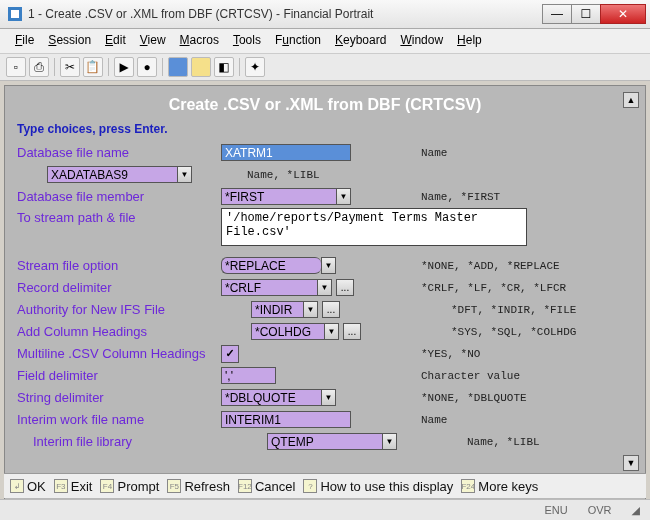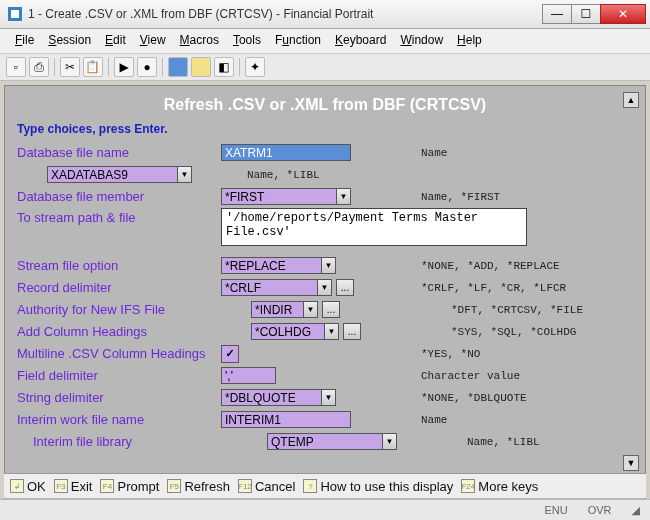--- a/index.html
+++ b/index.html
@@ -82,21 +82,21 @@
   <div class="tsep"></div>
   <div class="tbtn" style="background:#5a8fd8"></div>
   <div class="tbtn" style="background:#f5e08a"></div>
   <div class="tbtn">◧</div>
   <div class="tsep"></div>
   <div class="tbtn">✦</div>
 </div>
 
 <div class="client">
   <div class="scrollicon">▲</div>
-  <div class="heading">Refresh .CSV or .XML from DBF (CRTCSV)</div>
+  <div class="heading">Create .CSV or .XML from DBF (CRTCSV)</div>
   <div class="prompt">Type choices, press Enter.</div>
 
   <div class="formarea">
 
     <div class="row">
       <div class="lbl">Database file name</div>
       <div class="fieldwrap">
           <input class="txtfield bluefield" style="width: 130px;" value="XATRM1">
         </div>
       <div class="hint">Name</div>
@@ -127,21 +127,21 @@
       <div class="lbl">To stream path &amp; file</div>
       <textarea class="ta" style="">'/home/reports/Payment Terms Master File.csv'</textarea>
     </div>
 
     <div style="height:6px"></div>
 
     <div class="row">
       <div class="lbl">Stream file option</div>
       <div class="fieldwrap">
           <div class="combo">
-            <input class="txtfield" style="width: 100px;" value="*REPLACE">
+            <input class="txtfield" style="width: 100px; border-radius: 6px;" value="*REPLACE">
             <div class="ddlbtn">▼</div>
           </div>
         </div>
       <div class="hint">*NONE, *ADD, *REPLACE</div>
     </div>
 
     <div class="row">
       <div class="lbl">Record delimiter</div>
       <div class="fieldwrap">
           <div class="combo">
@@ -155,21 +155,21 @@
 
     <div class="row">
       <div class="lbl">Authority for New IFS File</div>
       <div class="fieldwrap" style="padding-left:30px">
           <div class="combo">
             <input class="txtfield" style="width: 52px;" value="*INDIR">
             <div class="ddlbtn">▼</div>
           </div>
           <div class="dotbtn">...</div>
         </div>
-      <div class="hint">*DFT, *CRTCSV, *FILE</div>
+      <div class="hint">*DFT, *INDIR, *FILE</div>
     </div>
 
     <div class="row">
       <div class="lbl">Add Column Headings</div>
       <div class="fieldwrap" style="padding-left:30px">
           <div class="combo">
             <input class="txtfield" style="width: 73px;" value="*COLHDG">
             <div class="ddlbtn">▼</div>
           </div>
           <div class="dotbtn">...</div>

